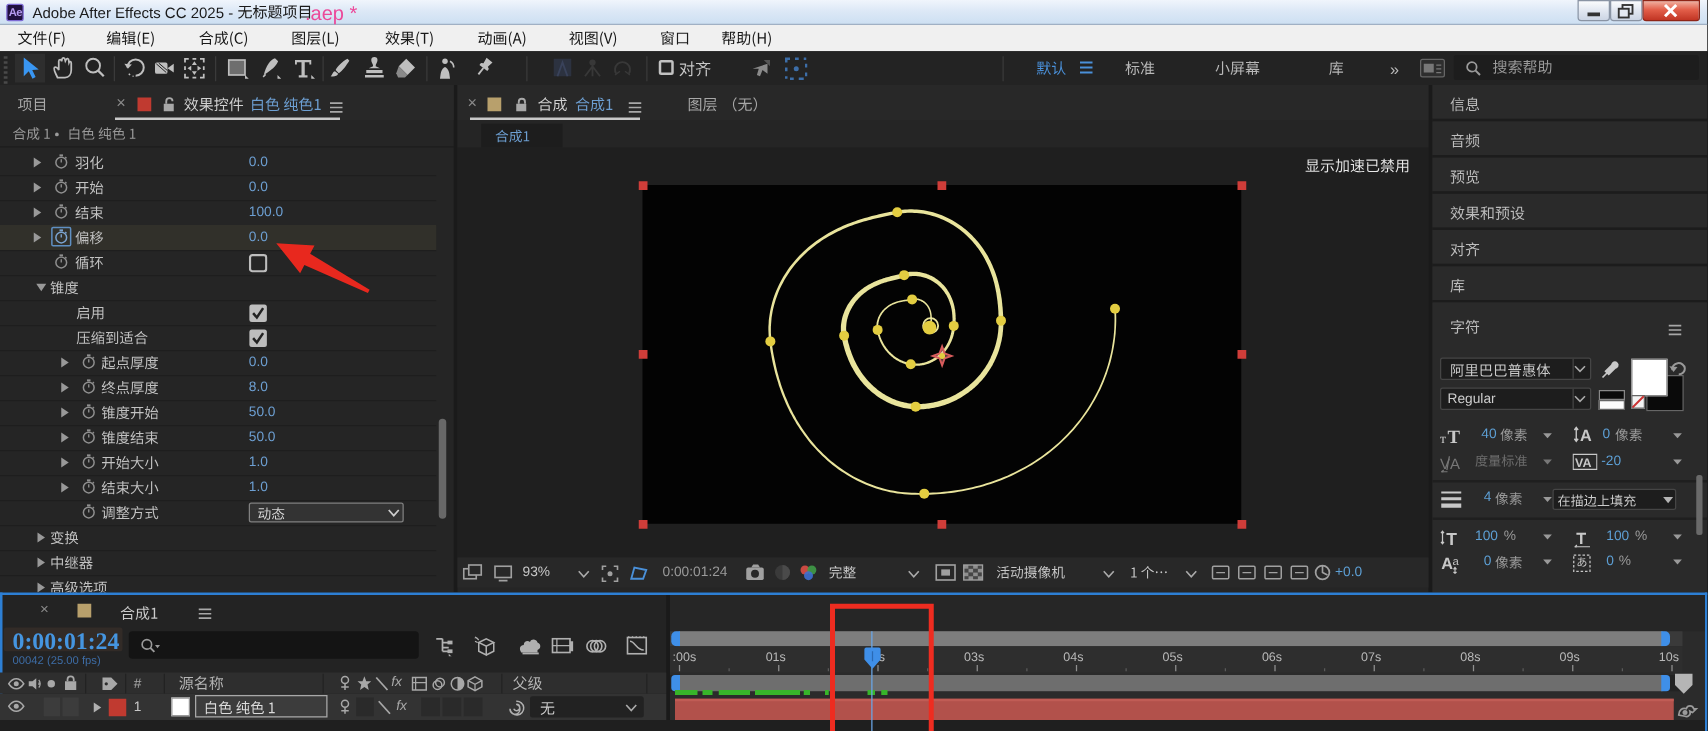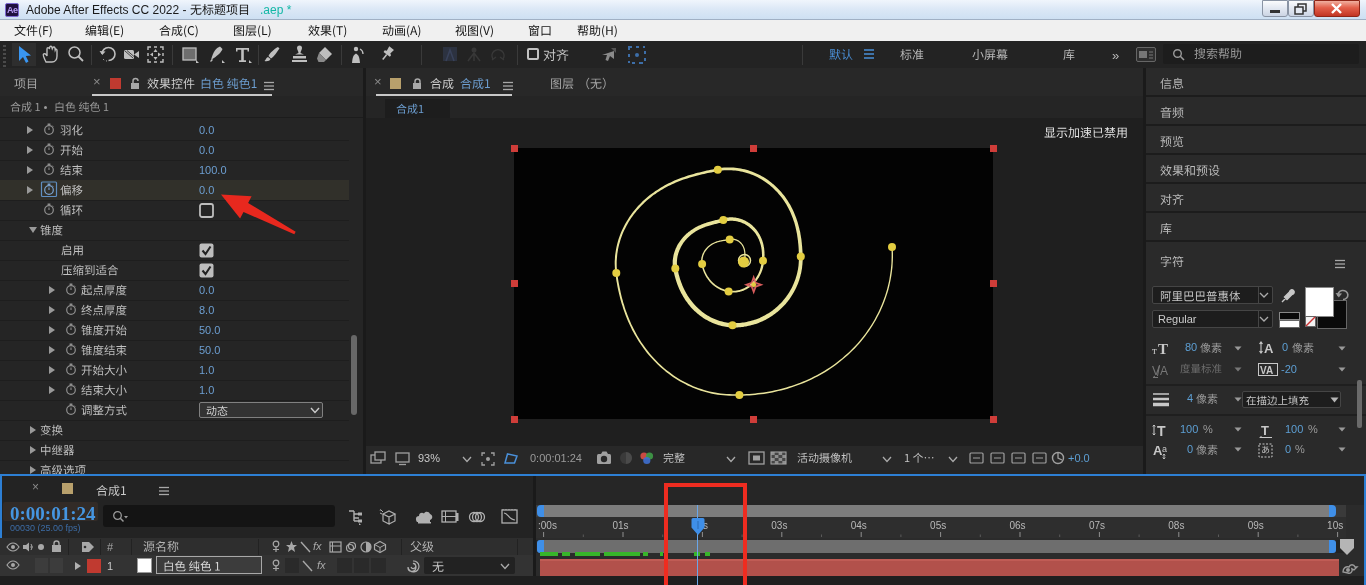--- a/index.html
+++ b/index.html
@@ -1,40 +1,40 @@
 <!DOCTYPE html>
 <html><head><meta charset="utf-8"><style>
 *{margin:0;padding:0;box-sizing:border-box}
 body{width:1366px;height:585px;overflow:hidden;font-family:"Liberation Sans",sans-serif;background:#1a1a1a;position:relative}
 </style></head><body>
 <div style="position:absolute;left:0;top:0;width:1366px;height:20px;background:linear-gradient(#f0f5fc,#dce8f6 45%,#ccdff2)"></div>
 <div style="position:absolute;left:0;top:19px;width:1366px;height:1px;background:#a0b0c4"></div>
 <div style="position:absolute;left:5px;top:3px;width:14px;height:14px;background:#20113f;border:1px solid #7e6bd4;border-radius:2px"></div>
 <div style="position:absolute;left:7px;top:5px;font-size:9px;color:#b59bf0;white-space:pre;font-weight:bold;letter-spacing:-0.5px">Ae</div>
-<div style="position:absolute;left:26px;top:3px;font-size:12px;color:#1a1a1a;white-space:pre;">Adobe After Effects CC 2022 - </div>
+<div style="position:absolute;left:26px;top:3px;font-size:12px;color:#1a1a1a;white-space:pre;">Adobe After Effects CC 2025 - </div>
 <svg style="position:absolute;left:190px;top:2.0px;overflow:visible" width="2" height="2">
     <g fill="#1a1a1a" transform="translate(0,12.0) scale(0.012000,-0.012000)">
       <g transform="translate(0,0)">
         <path d="M114 773V699H446C443 628 440 552 428 477H52V404H414C373 232 276 71 39 -19C58 -34 80 -61 90 -80C348 23 448 208 490 404H511V60C511 -31 539 -57 643 -57C664 -57 807 -57 830 -57C926 -57 950 -15 960 145C938 150 905 163 887 177C882 40 874 17 825 17C794 17 674 17 650 17C599 17 589 24 589 60V404H951V477H503C514 552 519 627 521 699H894V773Z"></path>
       </g>
       <g transform="translate(1000,0)">
         <path d="M466 764V693H902V764ZM779 325C826 225 873 95 888 16L957 41C940 120 892 247 843 345ZM491 342C465 236 420 129 364 57C381 49 411 28 425 18C479 94 529 211 560 327ZM422 525V454H636V18C636 5 632 1 617 0C604 0 557 -1 505 1C515 -22 526 -54 529 -76C599 -76 645 -74 674 -62C703 -49 712 -26 712 17V454H956V525ZM202 840V628H49V558H186C153 434 88 290 24 215C38 196 58 165 66 145C116 209 165 314 202 422V-79H277V444C311 395 351 333 368 301L412 360C392 388 306 498 277 531V558H408V628H277V840Z"></path>
       </g>
       <g transform="translate(2000,0)">
         <path d="M176 615H380V539H176ZM176 743H380V668H176ZM108 798V484H450V798ZM695 530C688 271 668 143 458 77C471 65 488 42 494 27C722 103 751 248 758 530ZM730 186C793 141 870 75 908 33L954 79C914 120 835 183 774 226ZM124 302C119 157 100 37 33 -41C49 -49 77 -68 88 -78C125 -30 149 28 164 98C254 -35 401 -58 614 -58H936C940 -39 952 -9 963 6C905 4 660 4 615 4C495 5 395 11 317 43V186H483V244H317V351H501V410H49V351H252V81C222 105 197 136 178 176C183 214 186 255 188 298ZM540 636V215H603V579H841V219H907V636H719C731 664 744 699 757 733H955V794H499V733H681C672 700 661 664 650 636Z"></path>
       </g>
       <g transform="translate(3000,0)">
         <path d="M618 500V289C618 184 591 56 319 -19C335 -34 357 -61 366 -77C649 12 693 158 693 289V500ZM689 91C766 41 864 -31 911 -79L961 -26C913 21 813 90 736 138ZM29 184 48 106C140 137 262 179 379 219L369 284L247 247V650H363V722H46V650H172V225ZM417 624V153H490V556H816V155H891V624H655C670 655 686 692 702 728H957V796H381V728H613C603 694 591 656 578 624Z"></path>
       </g>
       <g transform="translate(4000,0)">
         <path d="M233 470H759V305H233ZM233 542V704H759V542ZM233 233H759V67H233ZM158 778V-74H233V-6H759V-74H837V778Z"></path>
       </g>
     </g>
   </svg>
-<div style="position:absolute;left:260px;top:3px;font-size:12px;color:#14b8a6;white-space:pre;">.aep *</div>
+<div style="position:absolute;left:244px;top:3px;font-size:16px;color:#ec4899;white-space:pre;">.aep *</div>
 <div style="position:absolute;left:1262px;top:0;width:26px;height:17px;background:linear-gradient(#fbfcfd,#e4e9f2 45%,#ccd5e4);border:1px solid #8a94a4;border-radius:0 0 3px 3px"></div>
 <div style="position:absolute;left:1288px;top:0;width:26px;height:17px;background:linear-gradient(#fbfcfd,#e4e9f2 45%,#ccd5e4);border:1px solid #8a94a4;border-radius:0 0 3px 3px"></div>
 <div style="position:absolute;left:1314px;top:0;width:46px;height:17px;background:linear-gradient(#f0b0a0,#e35f4a 45%,#c13524);border:1px solid #8f2517;border-radius:0 0 3px 3px"></div>
 <svg style="position:absolute;left:1262px;top:0px;" width="26" height="18" viewBox="0 0 26 18">
     <rect x="8" y="10" width="10" height="3" fill="#333"></rect>
   </svg>
 <svg style="position:absolute;left:1288px;top:0px;" width="26" height="18" viewBox="0 0 26 18">
     <rect x="10" y="4" width="8" height="7" fill="none" stroke="#333" stroke-width="1.5"></rect>
     <rect x="7" y="7" width="8" height="7" fill="#e4e9f2" stroke="#333" stroke-width="1.5"></rect>
   </svg>
@@ -1318,21 +1318,21 @@
 <div style="position:absolute;left:1279px;top:312px;width:21px;height:8px;background:#0a0a0a;border:1px solid #888"></div>
 <div style="position:absolute;left:1279px;top:320px;width:21px;height:8px;background:#fdfdfd;border:1px solid #666"></div>
 <div style="position:absolute;left:1305px;top:316px;width:11px;height:11px;background:#f2f2f2;border:1px solid #666"></div>
 <svg style="position:absolute;left:1305px;top:316px;" width="11" height="11" viewBox="0 0 11 11">
     <line x1="1" y1="10" x2="10" y2="1" stroke="#c33" stroke-width="1.5"></line>
   </svg>
 <svg style="position:absolute;left:1152px;top:340px;" width="20" height="16" viewBox="0 0 20 16">
     <text x="0" y="14" font-family="Liberation Serif" font-size="11" fill="#c8c8c8">т</text>
     <text x="6" y="14" font-family="Liberation Serif" font-size="15" font-weight="bold" fill="#c8c8c8">T</text>
   </svg>
-<div style="position:absolute;left:1185px;top:341px;font-size:11px;color:#5d9fd4;white-space:pre;">80</div>
+<div style="position:absolute;left:1185px;top:341px;font-size:11px;color:#5d9fd4;white-space:pre;">40</div>
 <svg style="position:absolute;left:1200px;top:341.0px;overflow:visible" width="2" height="2">
     <g fill="#9a9a9a" transform="translate(0,11.0) scale(0.011000,-0.011000)">
       <g transform="translate(0,0)">
         <path d="M486 710H666C649 681 628 651 607 629H420C444 656 466 683 486 710ZM487 839C445 755 366 649 256 571C272 561 294 539 305 523C324 537 341 552 358 567V413H513C465 371 394 329 287 296C303 283 321 262 330 249C420 278 486 313 534 350C550 335 564 320 577 303C509 242 384 180 287 151C301 139 319 117 329 102C417 134 530 197 604 260C614 241 622 222 628 204C549 123 402 46 278 10C292 -3 311 -27 322 -44C430 -7 555 63 642 141C651 78 640 24 618 3C604 -14 589 -16 569 -16C552 -16 529 -15 503 -12C514 -31 520 -60 521 -77C544 -79 566 -79 584 -79C619 -79 645 -72 670 -45C713 -4 727 104 694 209L743 232C779 123 841 28 921 -23C932 -5 954 21 970 34C893 76 831 162 798 259C837 279 876 301 909 322L858 370C812 337 738 292 675 260C653 307 621 352 577 387L600 413H898V629H685C714 664 743 703 765 741L721 773L707 769H526L559 826ZM425 571H603C598 542 588 507 563 470H425ZM665 571H829V470H637C655 507 663 542 665 571ZM262 836C209 685 122 535 29 437C43 420 65 381 72 363C102 395 131 433 159 473V-77H230V588C270 660 305 738 333 815Z"></path>
       </g>
       <g transform="translate(1000,0)">
         <path d="M636 86C721 44 828 -21 880 -64L939 -18C882 26 774 87 691 127ZM293 128C233 72 135 20 46 -15C63 -27 91 -53 104 -66C190 -27 293 36 362 101ZM193 294C211 301 240 305 440 316C349 277 270 248 236 237C176 216 131 204 98 201C104 182 114 149 116 135C143 143 182 148 479 165V8C479 -4 475 -7 458 -8C443 -9 389 -9 327 -7C339 -27 351 -55 355 -77C429 -77 479 -76 510 -65C543 -53 552 -33 552 6V169L801 183C828 160 851 137 867 118L926 159C884 206 797 271 728 315L673 279C694 265 717 249 739 233L328 213C466 258 606 316 740 388L688 436C651 415 610 394 569 374L337 362C391 385 444 412 495 444L471 463H950V523H536V588H844V645H536V709H903V767H536V841H461V767H105V709H461V645H160V588H461V523H54V463H406C340 421 267 388 243 378C215 367 193 360 173 358C180 340 190 308 193 294Z"></path>
       </g>
     </g>
   </svg>
@@ -1512,21 +1512,21 @@
   </svg>
 <svg style="position:absolute;left:158px;top:485px;" width="12" height="12" viewBox="0 0 12 12">
     <g stroke="#a8a8a8" stroke-width="1.3">
       <line x1="1" y1="2.5" x2="11" y2="2.5"></line>
       <line x1="1" y1="6" x2="11" y2="6"></line>
       <line x1="1" y1="9.5" x2="11" y2="9.5"></line>
     </g>
   </svg>
 <div style="position:absolute;left:3px;top:502px;width:95px;height:19px;background:#322b27;border-radius:2px"></div>
 <div style="position:absolute;left:10px;top:503px;font-size:19px;color:#4595e0;font-weight:bold;white-space:pre;letter-spacing:0px;font-family:'Liberation Serif',serif;">0:00:01:24</div>
-<div style="position:absolute;left:10px;top:523px;font-size:9px;color:#3d6ca5;white-space:pre;">00030 (25.00 fps)</div>
+<div style="position:absolute;left:10px;top:523px;font-size:9px;color:#3d6ca5;white-space:pre;">00042 (25.00 fps)</div>
 <div style="position:absolute;left:103px;top:505px;width:232px;height:22px;background:#141414;border-radius:3px"></div>
 <svg style="position:absolute;left:112px;top:510px;" width="16" height="13" viewBox="0 0 16 13">
     <circle cx="5.5" cy="5.5" r="3.8" fill="none" stroke="#9a9a9a" stroke-width="1.3"></circle>
     <line x1="8.3" y1="8.3" x2="11.5" y2="11.5" stroke="#9a9a9a" stroke-width="1.5"></line>
     <path d="M12 6 L16 6 L14 8.5 Z" fill="#9a9a9a"></path>
   </svg>
 <svg style="position:absolute;left:346px;top:508px;" width="20" height="17" viewBox="0 0 20 17">
     <path d="M3 3 L8 3 M8 3 L8 13 M8 6 L13 6 M8 10 L13 10 M8 13 L13 13" stroke="#b0b0b0" fill="none" stroke-width="1.4"></path>
     <rect x="12" y="4.5" width="4" height="3" fill="#b0b0b0"></rect>
     <rect x="12" y="11.5" width="4" height="3" fill="#b0b0b0"></rect>

